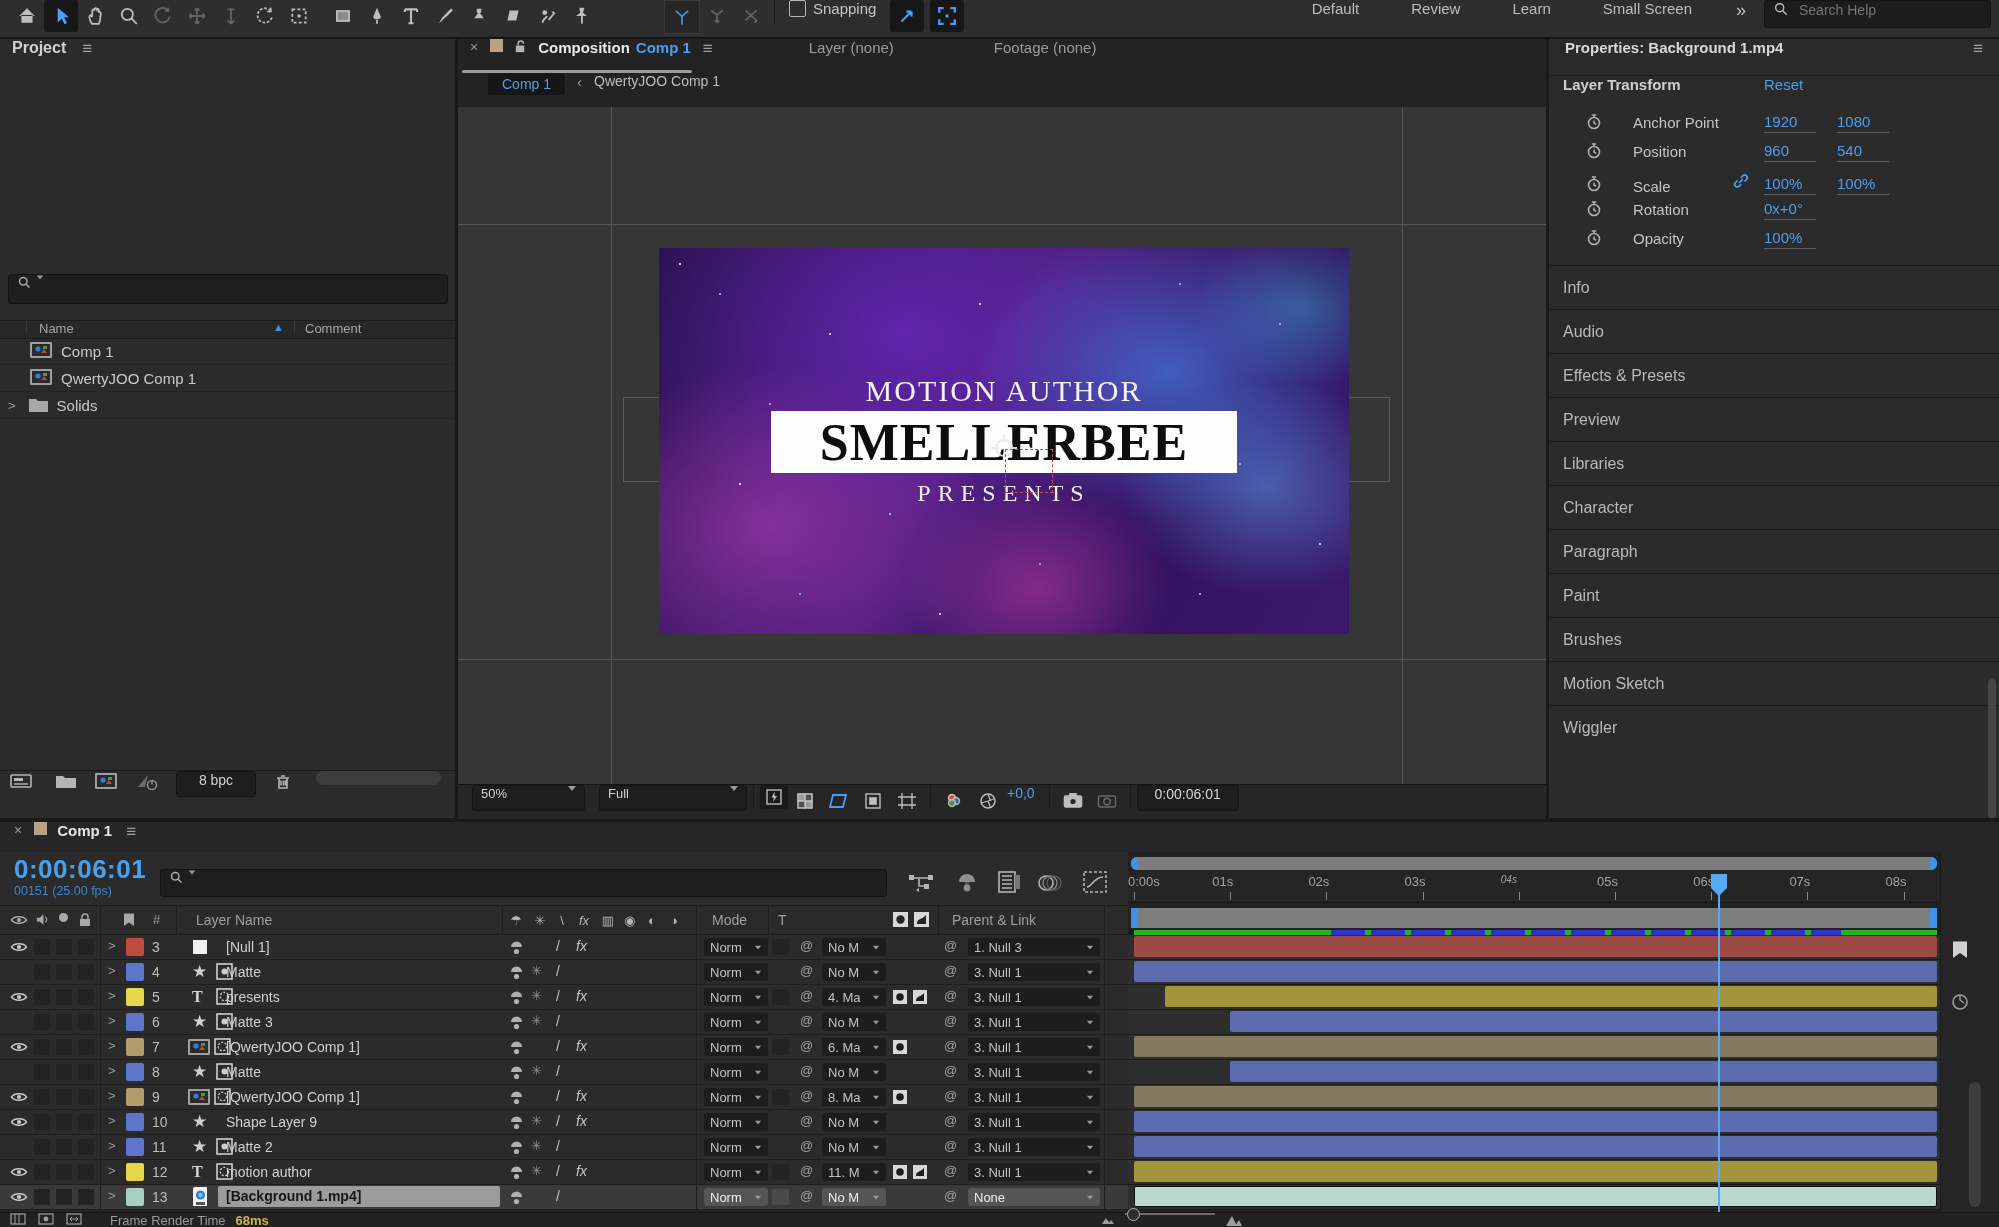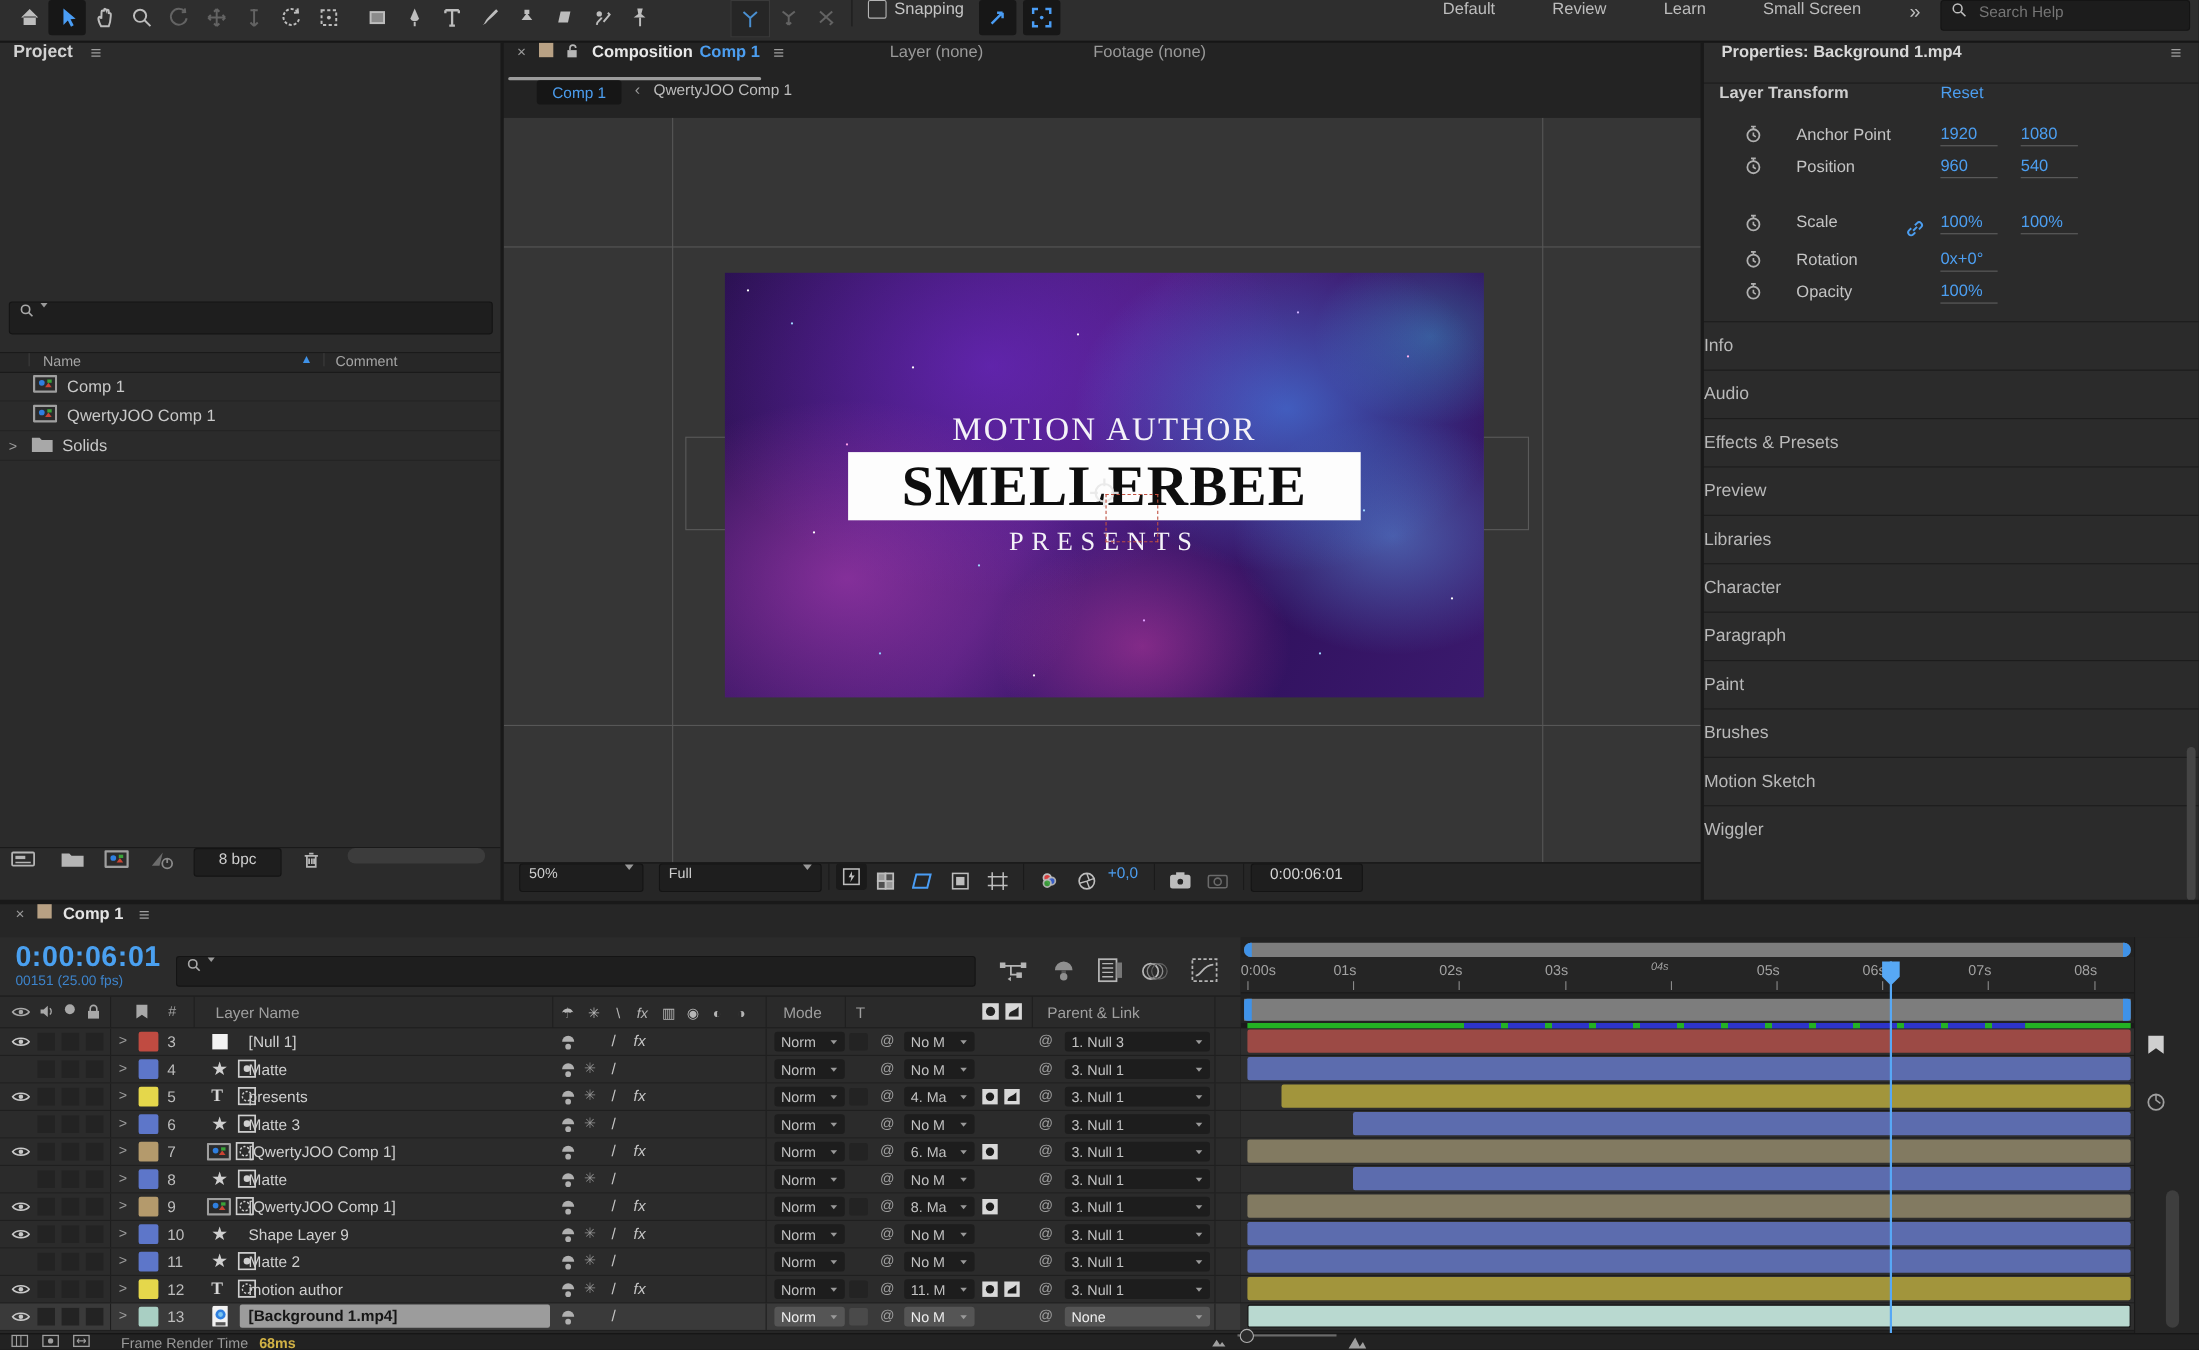--- a/index.html
+++ b/index.html
@@ -11,21 +11,21 @@
   .well{background:#1d1d1d;border:1px solid #141414;border-radius:3px;}
   .flex{display:flex;align-items:flex-start;}
   .tool{width:34px;height:32px;display:flex;align-items:center;justify-content:center;flex:0 0 auto;}
   .tool svg{stroke:#bdbdbd;fill:none;stroke-width:1.6;}
   .tool.disabled svg{stroke:#636363;}
   .tool.active{background:#171717;border-radius:3px;}
   .sep-v{width:1px;height:24px;background:#1a1a1a;margin:0 6px;flex:0 0 auto;}
   .ws{color:#bdbdbd;padding:0 26px;white-space:nowrap;}
   .caret{width:0;height:0;border-left:4px solid transparent;border-right:4px solid transparent;border-top:5px solid #9a9a9a;display:inline-block;}
   .blue{color:#4c9ef0;}
-  .section-row{height:43px;border-top:1px solid #1c1c1c;display:flex;align-items:center;color:#b9b9b9;font-size:16px;}
+  .section-row{height:43px;border-top:1px solid #1c1c1c;display:flex;align-items:center;padding-left:14px;color:#b9b9b9;font-size:16px;}
   .hdrlbl{color:#9f9f9f;font-size:13px;}
   input{outline:none;}
   .serif{font-family:"Liberation Serif","DejaVu Serif",serif;}
   .nebula{
     background:
       radial-gradient(40% 55% at 74% 32%, rgba(70,140,246,.60), transparent 70%),
       radial-gradient(30% 40% at 88% 62%, rgba(100,180,255,.45), transparent 70%),
       radial-gradient(45% 60% at 16% 72%, rgba(199,70,199,.50), transparent 70%),
       radial-gradient(55% 75% at 35% 22%, rgba(120,45,220,.55), transparent 72%),
       radial-gradient(28% 38% at 55% 88%, rgba(236,72,180,.40), transparent 70%),
@@ -411,21 +411,21 @@
         </div>
         <div style="position: relative; height: 29px; display: flex; align-items: center;">
           <span style="display: inline-block; margin-left: 36px;"><svg width="18" height="18" viewBox="0 0 18 18">
               <circle cx="9" cy="11" r="5.5" fill="none" stroke="#b0b0b0" stroke-width="1.6"></circle>
               <path d="M6.8 3 h4.4 M9 3 v2.5 M9 8.5 V11 l2.2 1.4" fill="none" stroke="#b0b0b0" stroke-width="1.5"></path>
             </svg></span>
           <span style="margin-left: 30px; color: rgb(196, 196, 196); font-size: 15px;">Position</span>
           <span style="position: absolute; left: 215px; color: rgb(76, 158, 240); font-size: 15px; border-bottom: 1px solid rgb(95, 95, 95); min-width: 52px; padding-bottom: 2px;">960</span>
           <span style="position: absolute; left: 288px; color: rgb(76, 158, 240); font-size: 15px; border-bottom: 1px solid rgb(95, 95, 95); min-width: 52px; padding-bottom: 2px;">540</span>
         </div>
-        <div style="position: relative; height: 29px; display: flex; align-items: flex-start; margin-top: 27px;">
+        <div style="position: relative; height: 29px; display: flex; align-items: flex-end;">
           <span style="display: inline-block; margin-left: 36px;"><svg width="18" height="18" viewBox="0 0 18 18">
               <circle cx="9" cy="11" r="5.5" fill="none" stroke="#b0b0b0" stroke-width="1.6"></circle>
               <path d="M6.8 3 h4.4 M9 3 v2.5 M9 8.5 V11 l2.2 1.4" fill="none" stroke="#b0b0b0" stroke-width="1.5"></path>
             </svg></span>
           <span style="margin-left: 30px; color: rgb(196, 196, 196); font-size: 15px;">Scale</span>
           <span style="display: inline-block; position: absolute; left: 183px; top: 6px;"><svg width="18" height="18" viewBox="0 0 18 18">
               <path d="M7.2 10.8 L10.8 7.2 M5.5 8.5 l-2 2 a2.6 2.6 0 0 0 3.7 3.7 l2 -2 M12.5 9.5 l2 -2 a2.6 2.6 0 0 0 -3.7 -3.7 l-2 2" fill="none" stroke="#4c9ef0" stroke-width="1.7"></path>
             </svg></span>
           <span style="position: absolute; left: 215px; color: rgb(76, 158, 240); font-size: 15px; border-bottom: 1px solid rgb(95, 95, 95); min-width: 52px; padding-bottom: 2px;">100%</span>
           <span style="position: absolute; left: 288px; color: rgb(76, 158, 240); font-size: 15px; border-bottom: 1px solid rgb(95, 95, 95); min-width: 52px; padding-bottom: 2px;">100%</span>

